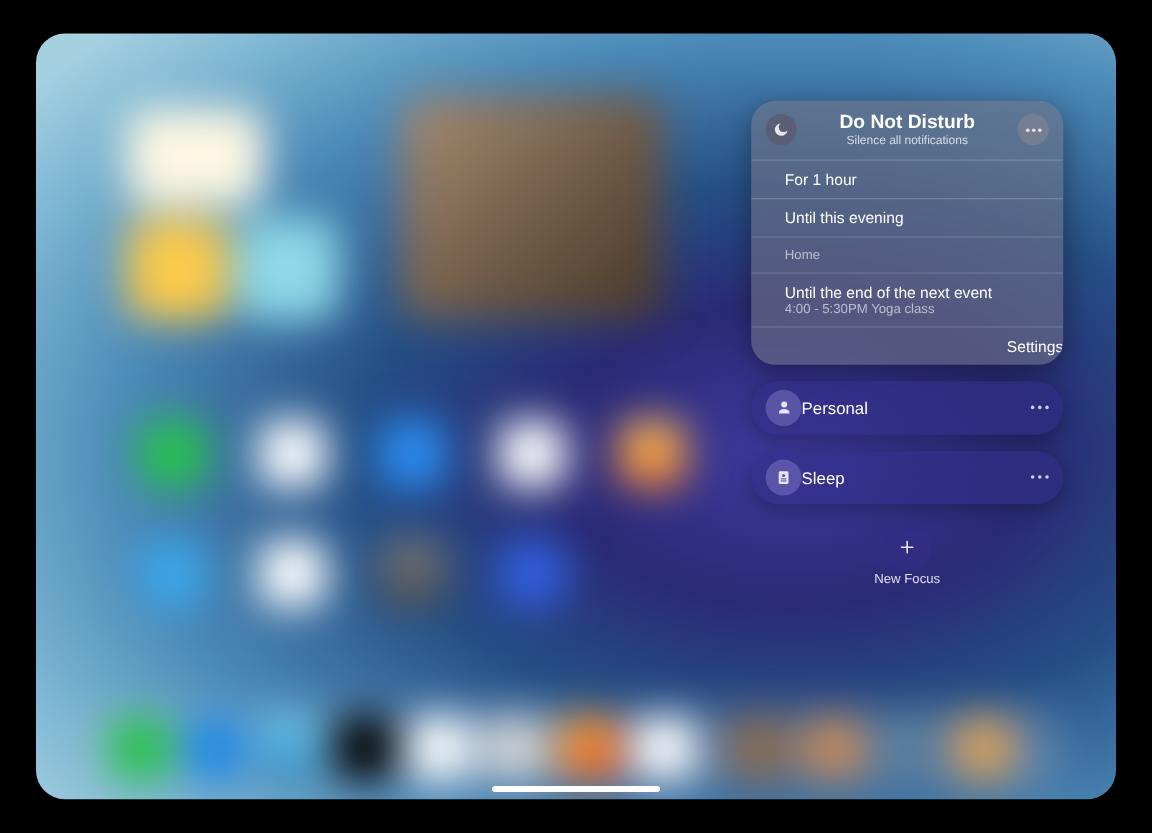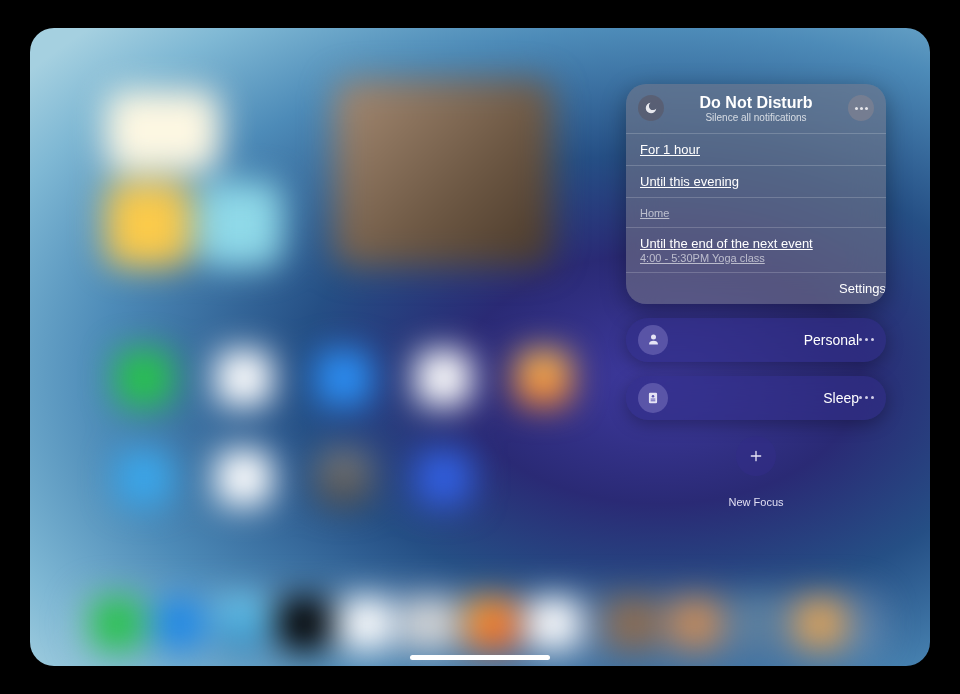--- a/index.html
+++ b/index.html
@@ -76,22 +76,21 @@
     width:26px; height:26px; border-radius:50%;
     background: rgba(130,130,145,.65);
     display:flex; align-items:center; justify-content:center;
     gap:2px;
   }
   .dots3 { display:flex; gap:2px; }
   .dots3 i { width:3px; height:3px; border-radius:50%; background:#e5e5ea; display:block; }
 
   .dnd-item {
     border-top:1px solid rgba(255,255,255,.18);
-    padding:8px 14px;
-    text-decoration:underline;
+    padding:8px 28px;
   }
   .dnd-item .lbl { font-size:13px; }
   .dnd-item .sub { font-size:11px; opacity:.6; margin-top:1px; }
   .dnd-settings {
     border-top:1px solid rgba(255,255,255,.18);
     text-align:right; padding:8px 0; font-size:13px;
   }
 
   
   .pill {
@@ -99,25 +98,25 @@
     background: rgba(50,45,135,.55);
     backdrop-filter: blur(18px);
     display:flex; align-items:center; padding:0 12px;
     box-shadow: 0 4px 18px rgba(0,0,0,.3);
   }
   .pill .picon {
     width:30px; height:30px; border-radius:50%;
     background: rgba(120,115,190,.55);
     display:flex; align-items:center; justify-content:center;
   }
-  .pill .plabel { flex:1; text-align:right; font-size:14px; font-weight:500; }
+  .pill .plabel { flex:1; text-align:left; font-size:14px; font-weight:500; }
   .pill .pmore { display:flex; gap:3px; }
   .pill .pmore i { width:3px; height:3px; border-radius:50%; background:#d0cde8; display:block; }
 
-  .newfocus { display:flex; flex-direction:column; align-items:center; gap:20px; margin-top:2px; }
+  .newfocus { display:flex; flex-direction:column; align-items:center; gap:1px; margin-top:2px; }
   .nf-btn {
     width:40px; height:40px; border-radius:50%;
     background: rgba(50,45,135,.6);
     display:flex; align-items:center; justify-content:center;
   }
   .nf-lbl { font-size:11px; color:#e0def2; }
 
   svg { display:block; }
 </style>
 </head>

